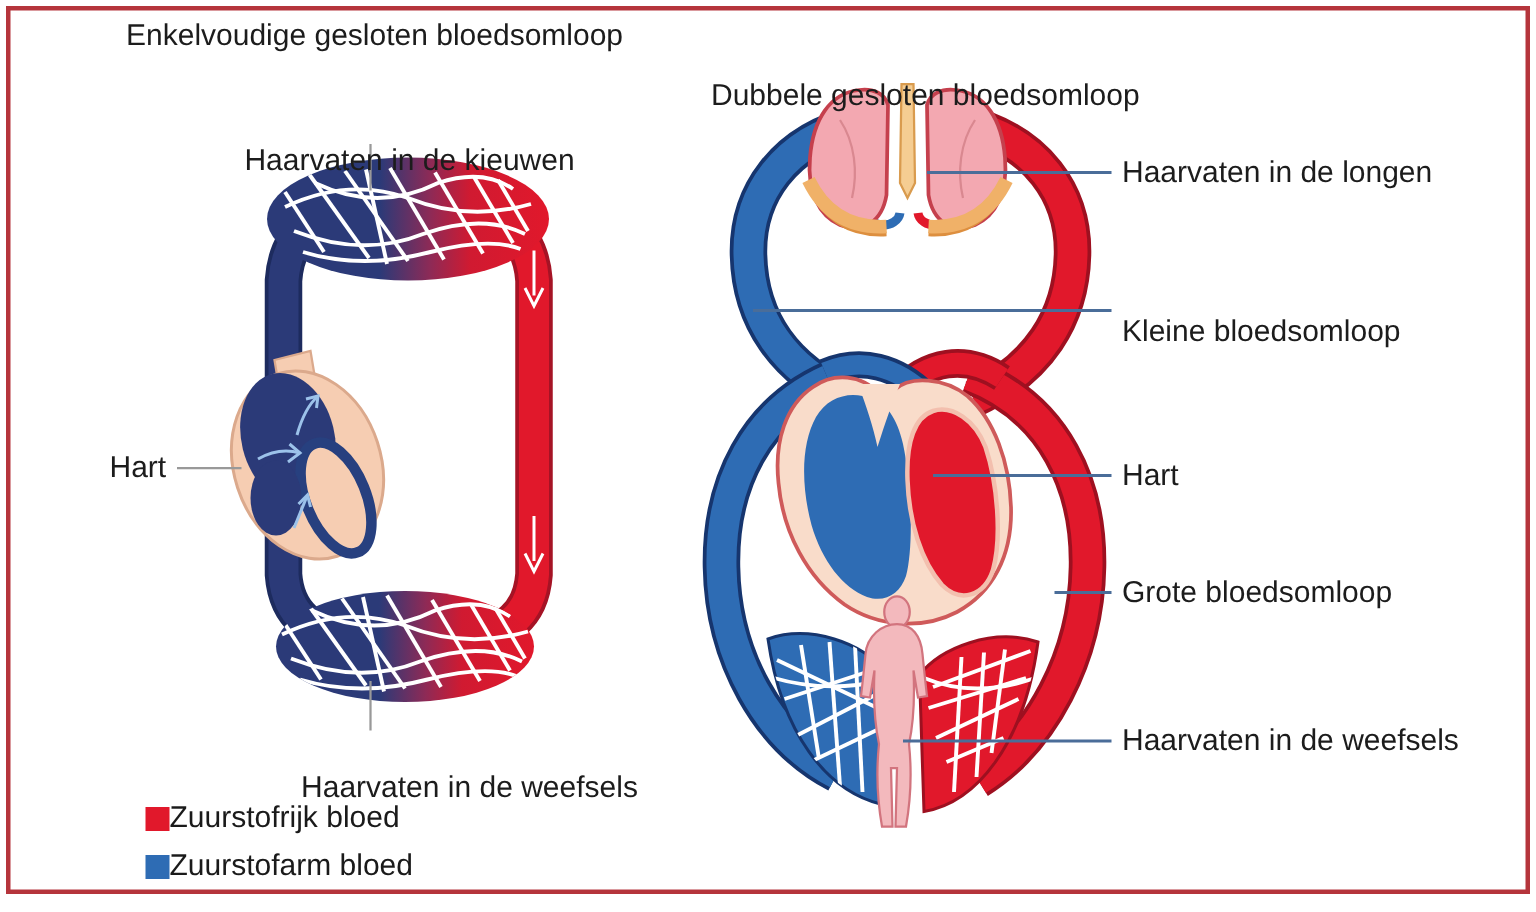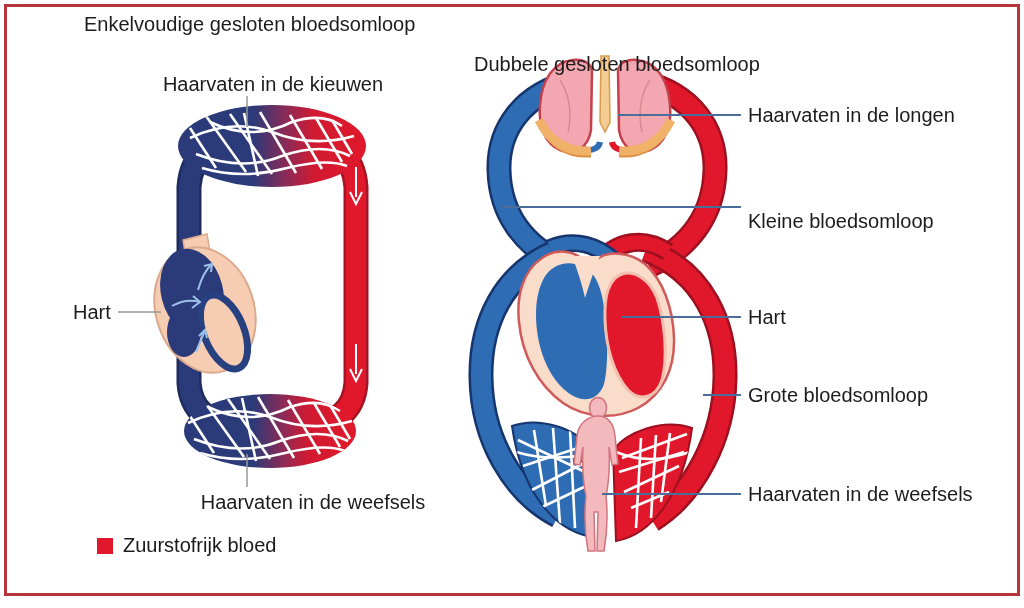--- a/index.html
+++ b/index.html
@@ -4,23 +4,23 @@
 <style>
   html,body{margin:0;padding:0;background:#fff;}
   .canvas{
     position:relative;width:1024px;height:600px;background:#ffffff;overflow:hidden;
     font-family:"Liberation Sans",sans-serif;color:#1a1a1a;
   }
   .frame{position:absolute;inset:4px;border:3px solid #b5353c;pointer-events:none;}
   .art{position:absolute;left:0;top:0;}
   .lbl{position:absolute;font-size:20px;line-height:1.1;white-space:nowrap;color:#1c1c1c;}
   .title{font-size:20px;}
-  .centered{transform:translateX(-50%);}
+  .centered{transform:translateX(-50%);margin-top:23px;}
   .legend{position:absolute;left:97px;top:534px;display:flex;flex-direction:column;gap:9px;}
-  .legend-row{display:flex;align-items:center;gap:10px;font-size:20px;}
+  .legend-row{display:flex;align-items:center;font-size:20px;}
   .swatch{width:16px;height:16px;display:inline-block;}
 </style>
 </head>
 <body>
 
 <div class="canvas">
 
   <svg class="art" width="1024" height="608" viewBox="0 0 1024 608">
     <defs>
       <linearGradient id="gradMesh" x1="0" y1="0" x2="1" y2="0">
@@ -219,16 +219,20 @@
   <div class="lbl" style="left:748px;top:210px;">Kleine bloedsomloop</div>
   <div class="lbl" style="left:748px;top:306px;">Hart</div>
   <div class="lbl" style="left:748px;top:384px;">Grote bloedsomloop</div>
   <div class="lbl" style="left:748px;top:483px;">Haarvaten in de weefsels</div>
 
   <div class="legend">
     <div class="legend-row">
       <span class="swatch" style="background: rgb(225, 24, 43);"></span>
       <span>Zuurstofrijk bloed</span>
     </div>
+    <div class="legend-row">
+      <span class="swatch" style="background: rgb(46, 108, 180);"></span>
+      <span>Zuurstofarm bloed</span>
+    </div>
   </div>
 
   <div class="frame"></div>
 </div>
 
 </body></html>

